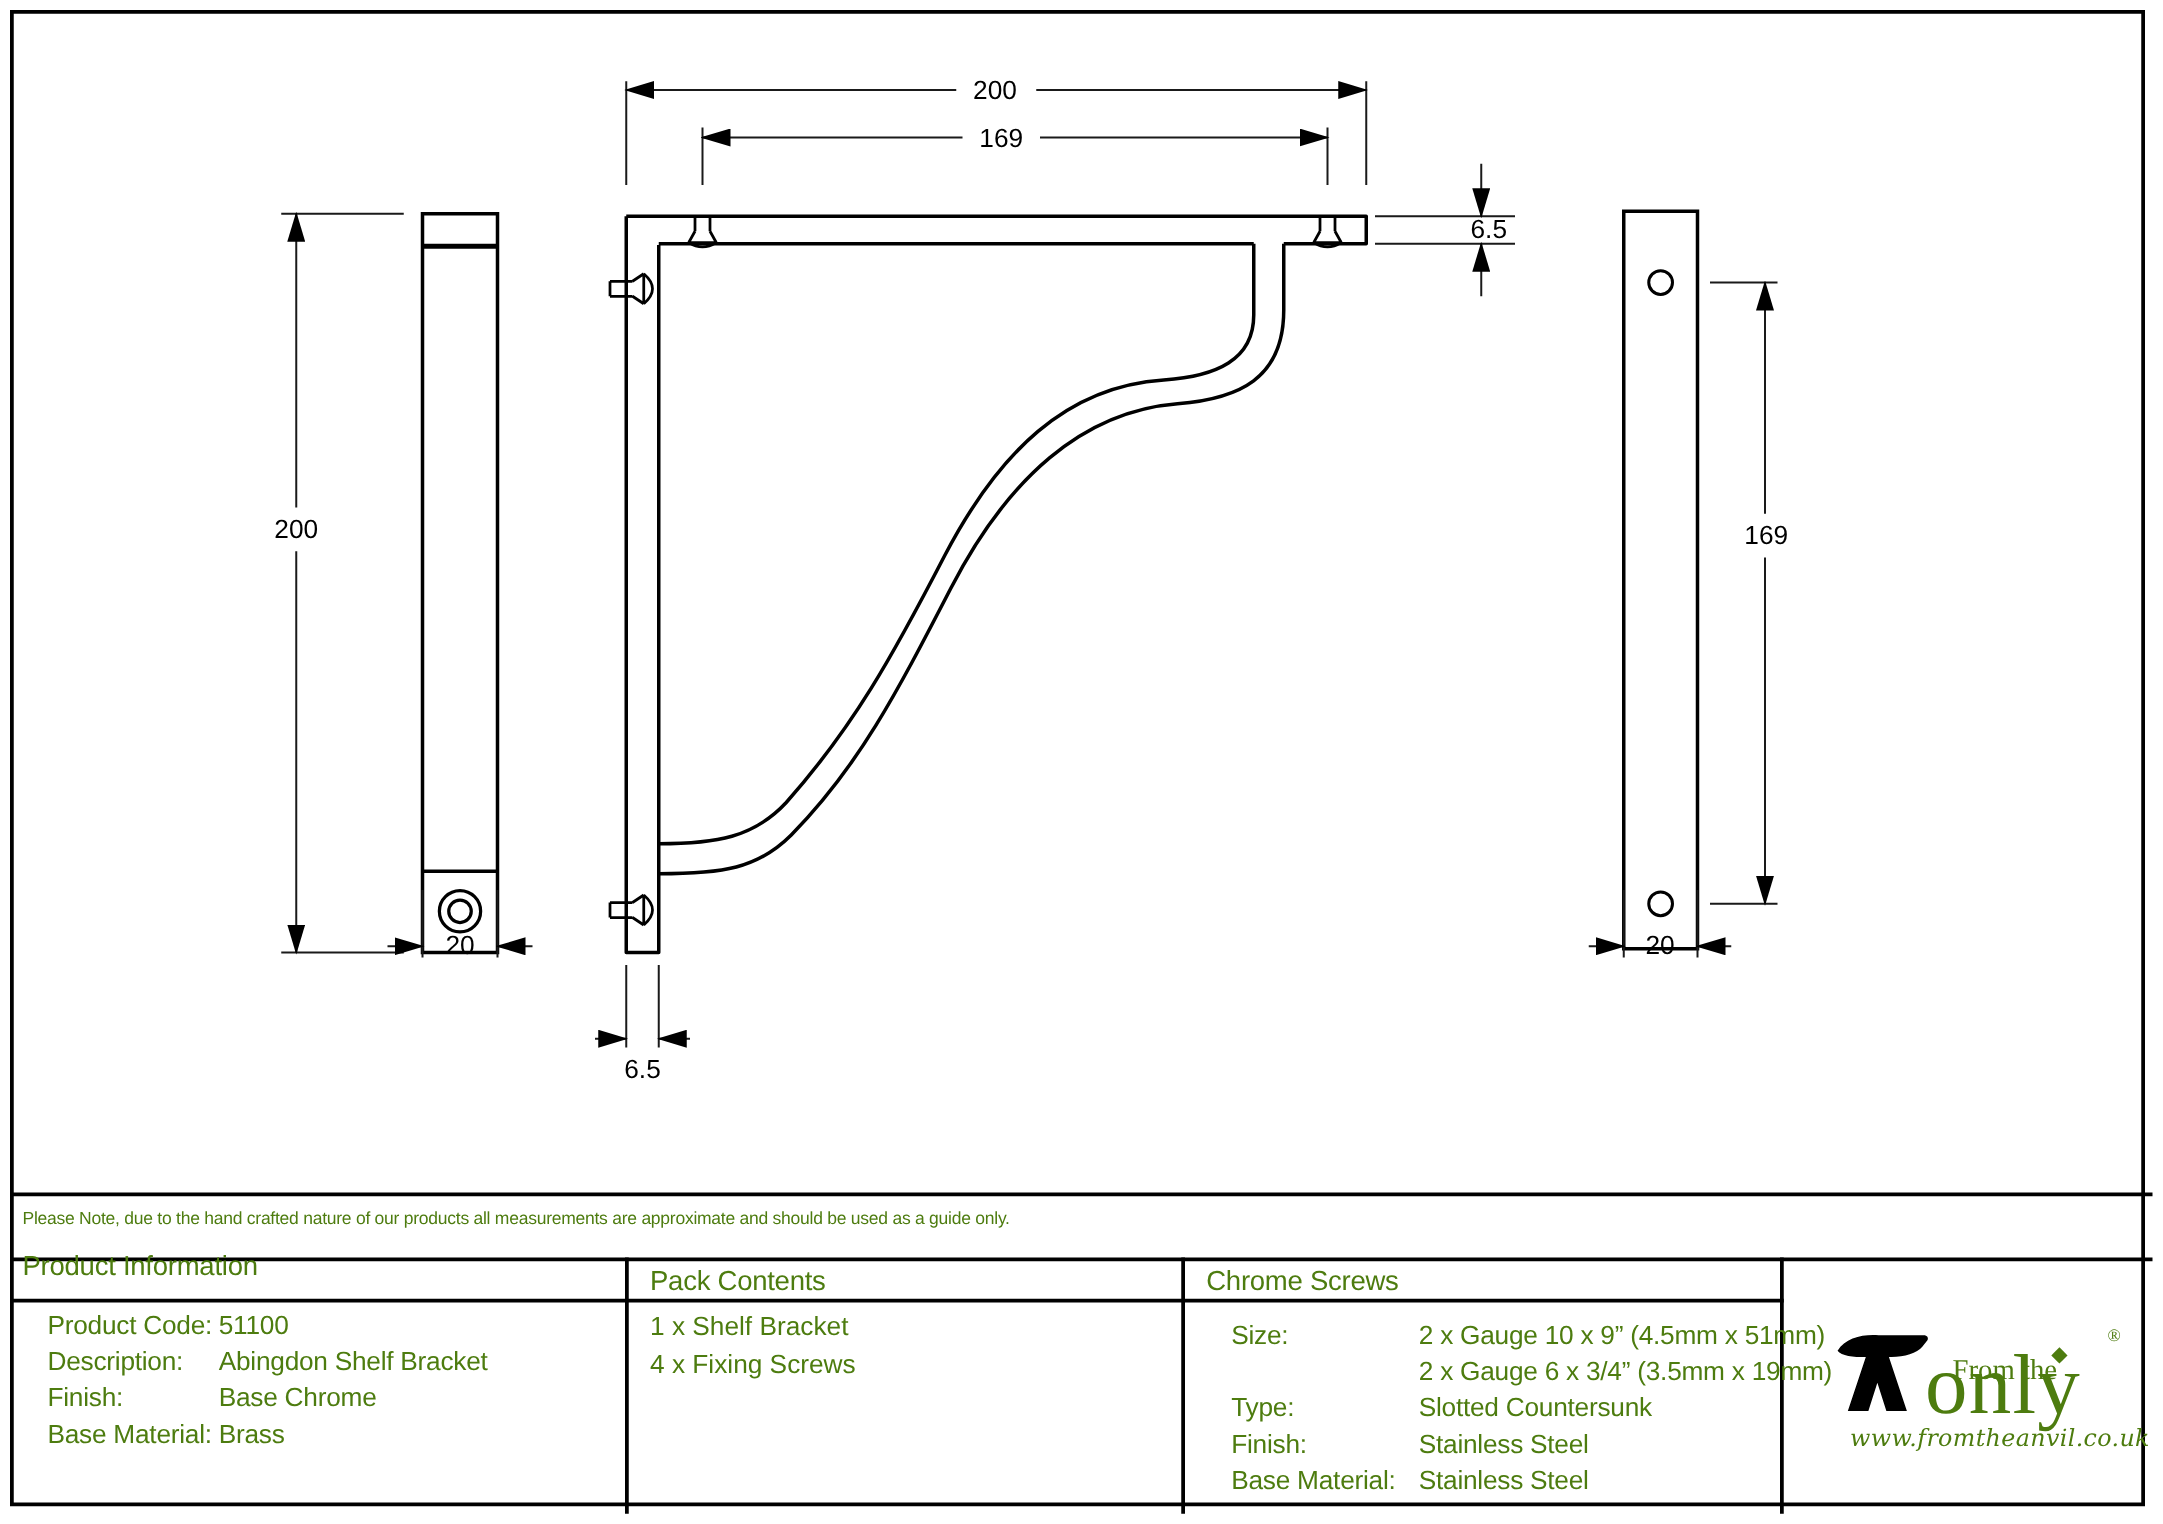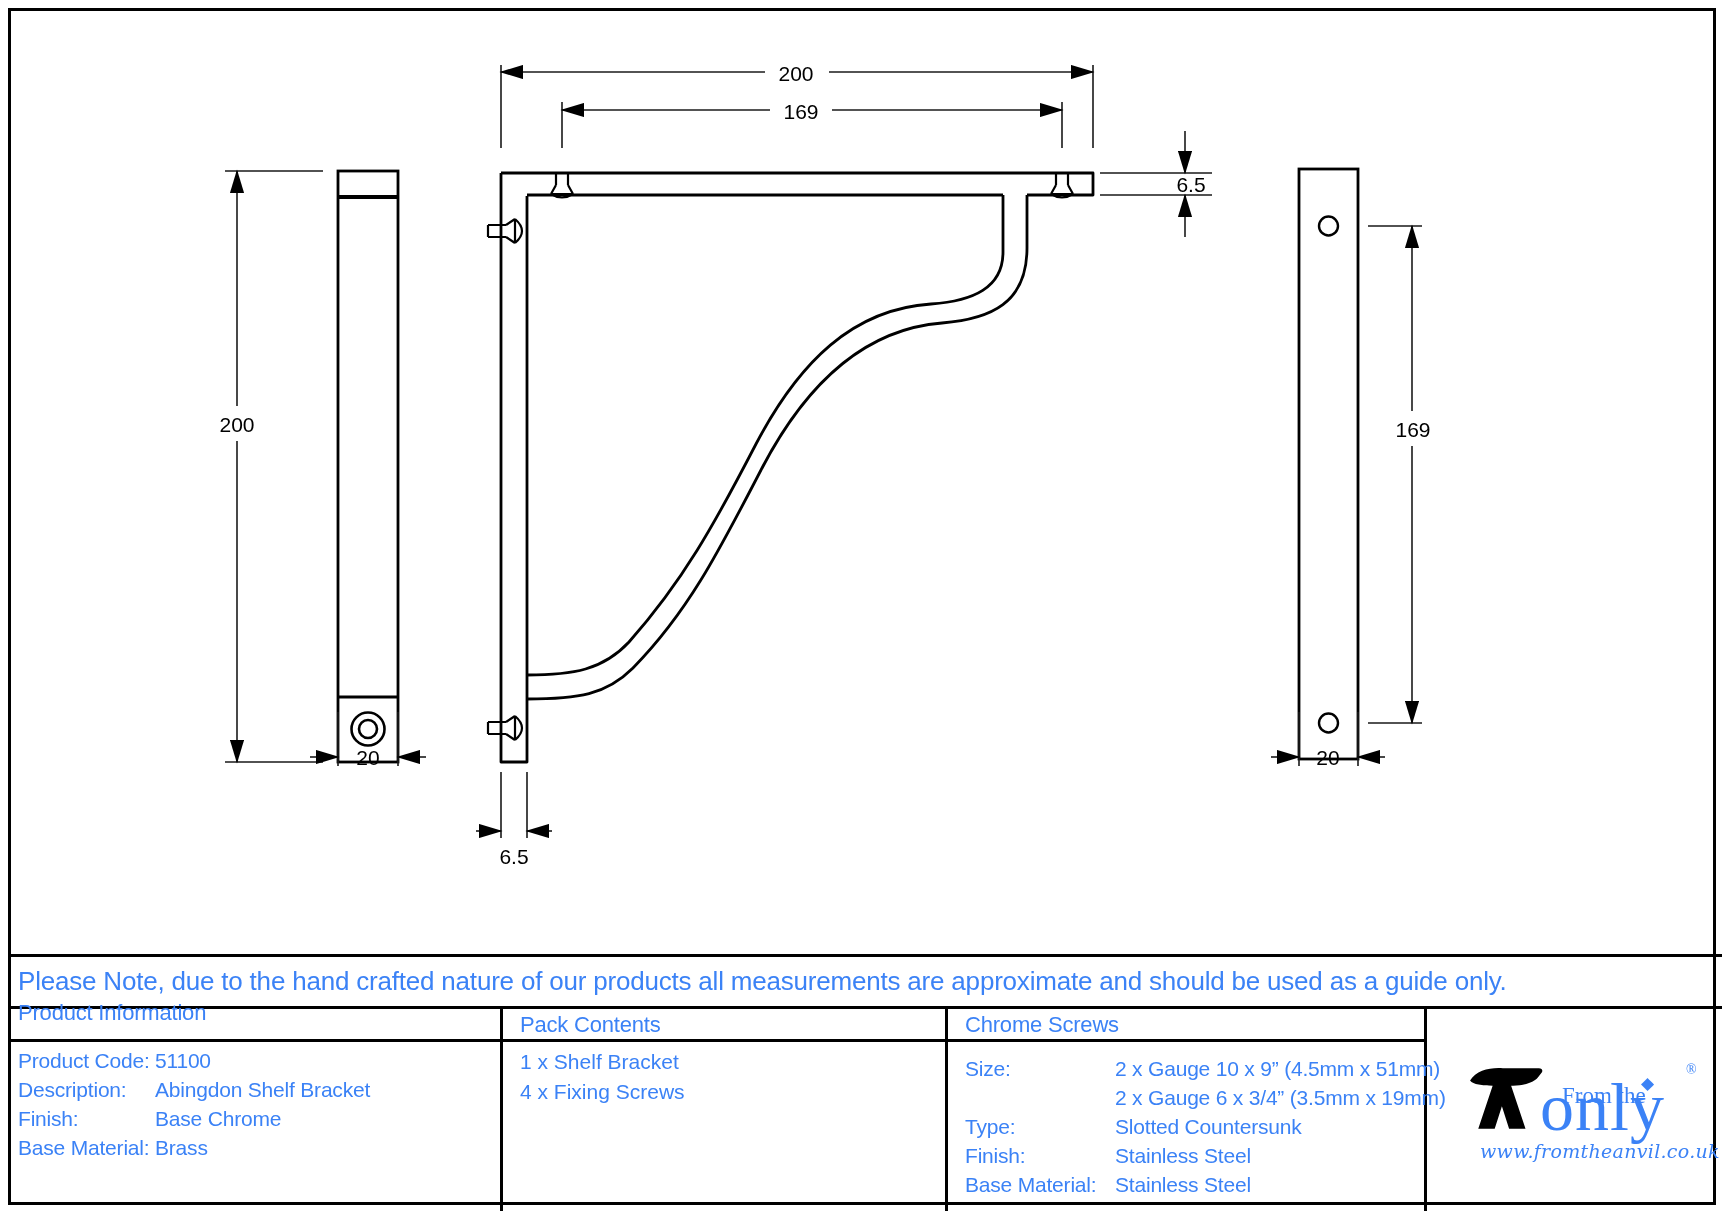--- a/index.html
+++ b/index.html
@@ -1,25 +1,25 @@
 <!DOCTYPE html>
 <html><head>
 <meta charset="utf-8">
 <style>
   html,body{margin:0;padding:0;background:#fff;}
   .page{position:relative;width:1730px;height:1219px;background:#fff;
-        font-family:"Liberation Sans",sans-serif;color:#3b82f6;overflow:hidden;}
+        font-family:"Liberation Sans",sans-serif;color:#4d7c0f;overflow:hidden;}
   .abs{position:absolute;}
   .frame{left:8px;top:8px;width:1708px;height:1197px;border:3px solid #000;box-sizing:border-box;}
   .hline,.vline{background:#000;}
-  .note-text{left:18px;top:966px;font-size:26px;white-space:nowrap;letter-spacing:-0.2px;}
+  .note-text{left:18px;top:966px;font-size:14px;white-space:nowrap;letter-spacing:-0.2px;}
   .cell-title{font-size:22px;white-space:nowrap;letter-spacing:-0.2px;}
   .kv-table{font-size:21px;letter-spacing:-0.2px;}
   .kv-row{display:flex;height:29px;align-items:center;white-space:nowrap;}
-  .kv-label{flex:0 0 auto;}
+  .kv-label{flex:0 0 auto;margin-left:20px;}
   .pi-label{width:137px;}
   .fs-label{width:150px;}
   .pack-item{height:30px;font-size:21px;display:flex;align-items:center;white-space:nowrap;}
   svg text{font-family:"Liberation Sans",sans-serif;font-size:21px;fill:#000;}
   .logo-cell{left:1424px;top:1007px;width:298px;height:204px;}
   .logo-from{left:138px;top:76px;font-family:"Liberation Serif",serif;font-size:23px;white-space:nowrap;}
   .logo-diamond{left:217px;top:66px;font-size:17px;}
   .logo-name{left:116px;top:66px;font-family:"Liberation Serif",serif;font-size:68px;line-height:1;letter-spacing:1px;}
   .logo-reg{left:262px;top:55px;font-size:14px;font-family:"Liberation Serif",serif;}
   .logo-url{left:56px;top:133px;font-family:"DejaVu Serif",serif;font-style:italic;font-size:19px;

